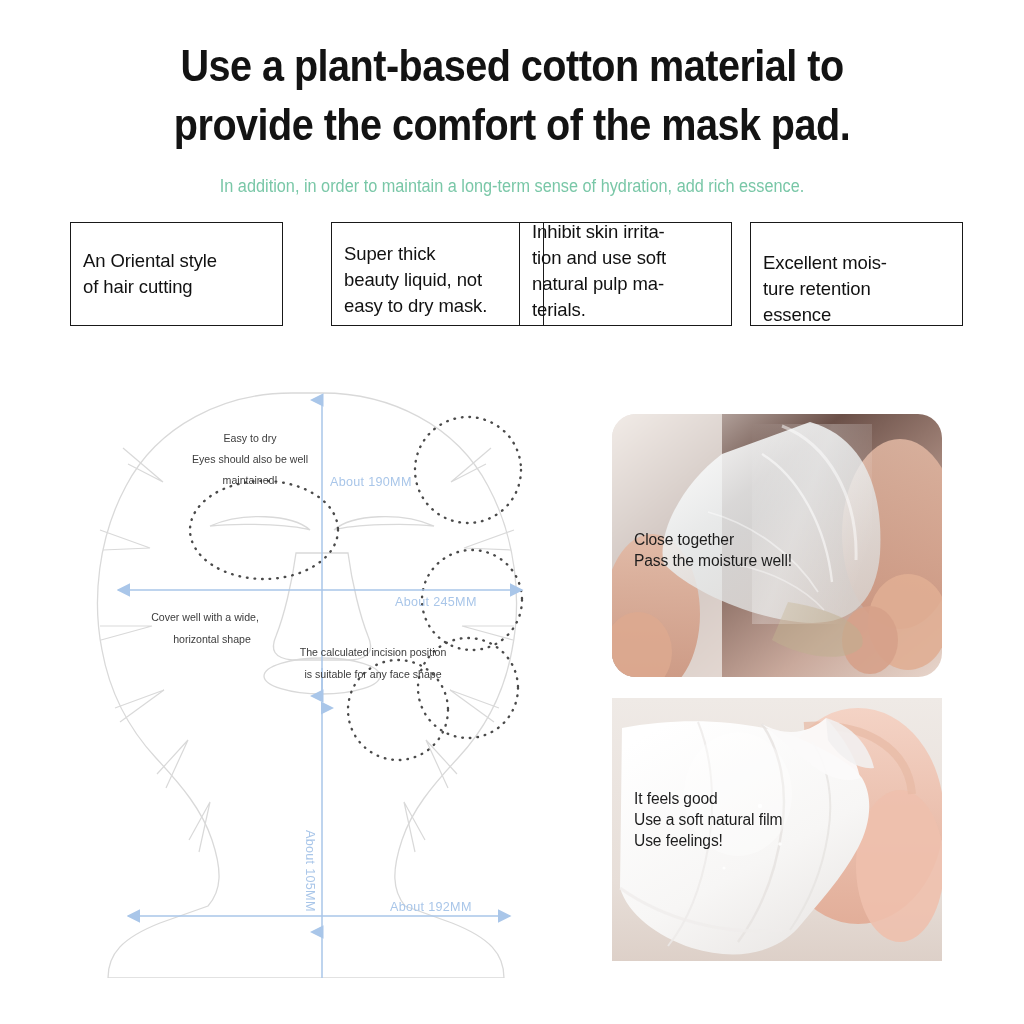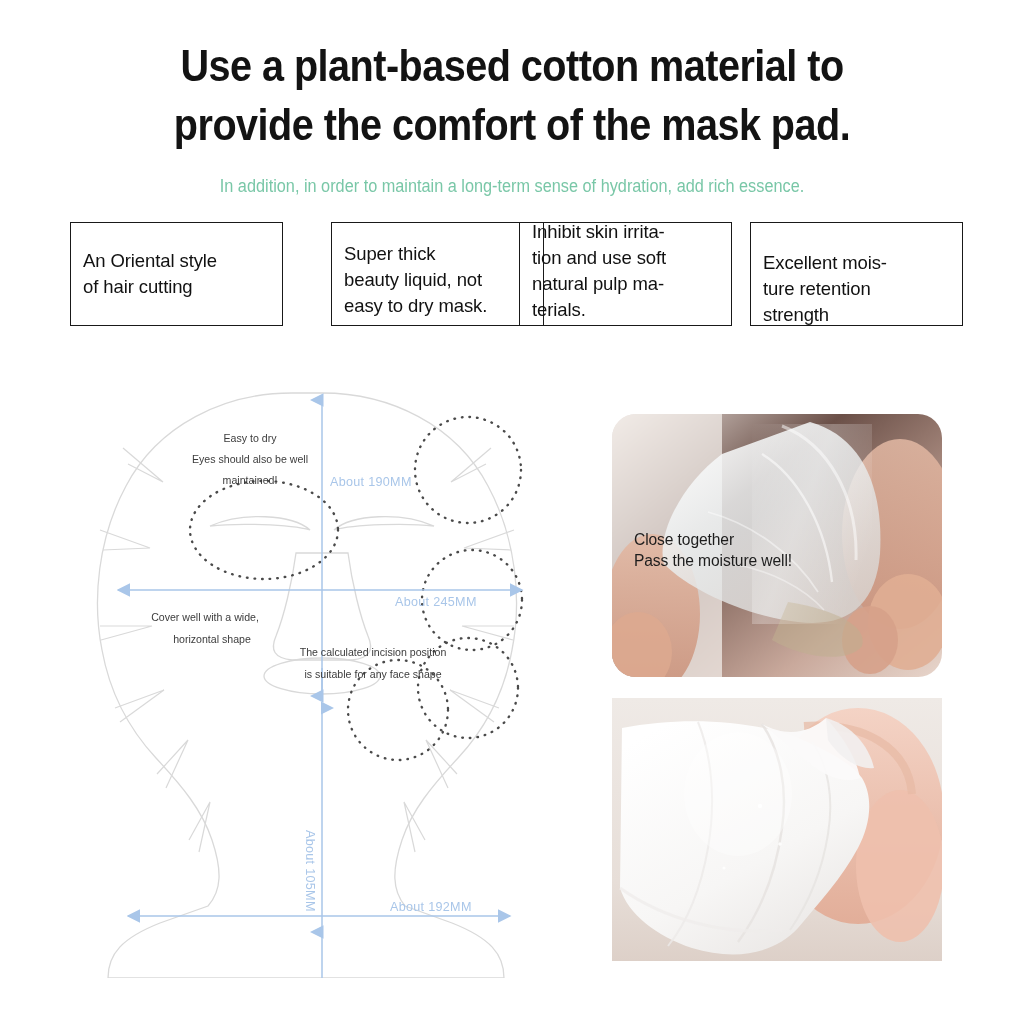--- a/index.html
+++ b/index.html
@@ -111,21 +111,21 @@
     </div>
     <div class="fbox b3">
       <div class="txt">Inhibit skin irrita-
 tion and use soft
 natural pulp ma-
 terials.</div>
     </div>
     <div class="fbox b4">
       <div class="txt">Excellent mois-
 ture retention
-strength</div>
+essence</div>
     </div>
   </div>
 
   <div class="diagram">
     <svg width="520" height="600" viewBox="0 0 520 600" xmlns="http://www.w3.org/2000/svg">
       <defs>
         <marker id="arrUp" markerWidth="9" markerHeight="9" refX="4.5" refY="8" orient="auto">
           <path d="M4.5 0 L9 9 L0 9 Z" fill="#a9c6e9"></path>
         </marker>
         <marker id="arrDown" markerWidth="9" markerHeight="9" refX="4.5" refY="1" orient="auto">
@@ -301,15 +301,18 @@
       <path d="M86 24 C100 58 104 104 96 150 C88 196 72 228 56 248" stroke="#eceae8" stroke-width="2" fill="none" opacity="0.8"></path>
       <path d="M150 26 C176 40 198 34 214 20 C230 38 244 58 248 80
                C232 86 212 78 196 64 Z" fill="#fbfafa" opacity="0.95"></path>
       <path d="M214 20 C236 26 256 44 262 70 C246 72 228 60 216 42 Z" fill="#f2f0ef" opacity="0.9"></path>
       <ellipse cx="126" cy="96" rx="54" ry="62" fill="#ffffff" opacity="0.35"></ellipse>
       <path d="M8 190 C50 220 110 238 170 232" stroke="#efeceb" stroke-width="3" fill="none" opacity="0.75"></path>
       <circle cx="148" cy="108" r="2.2" fill="#ffffff" opacity="0.9"></circle>
       <circle cx="168" cy="146" r="1.8" fill="#ffffff" opacity="0.85"></circle>
       <circle cx="112" cy="170" r="1.6" fill="#ffffff" opacity="0.8"></circle>
     </svg>
+    <div class="cap">It feels good
+Use a soft natural film
+Use feelings!</div>
   </div>
 
 </div>
 
 </body></html>

